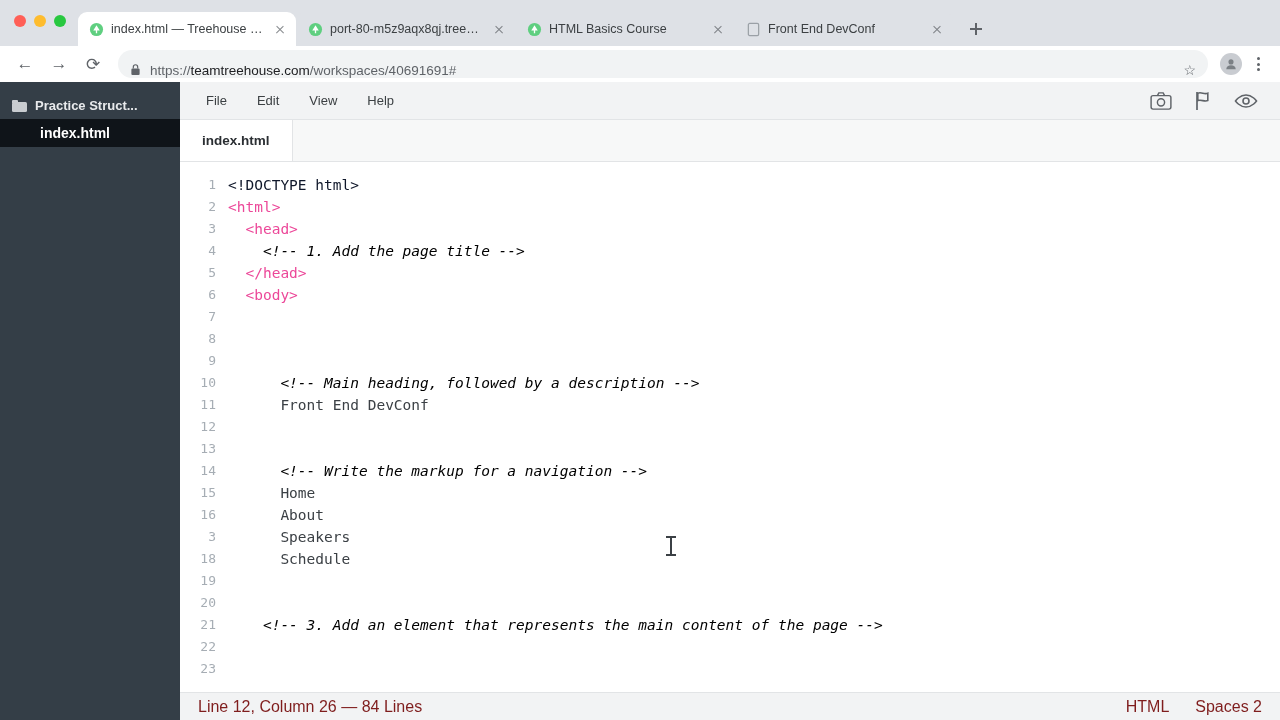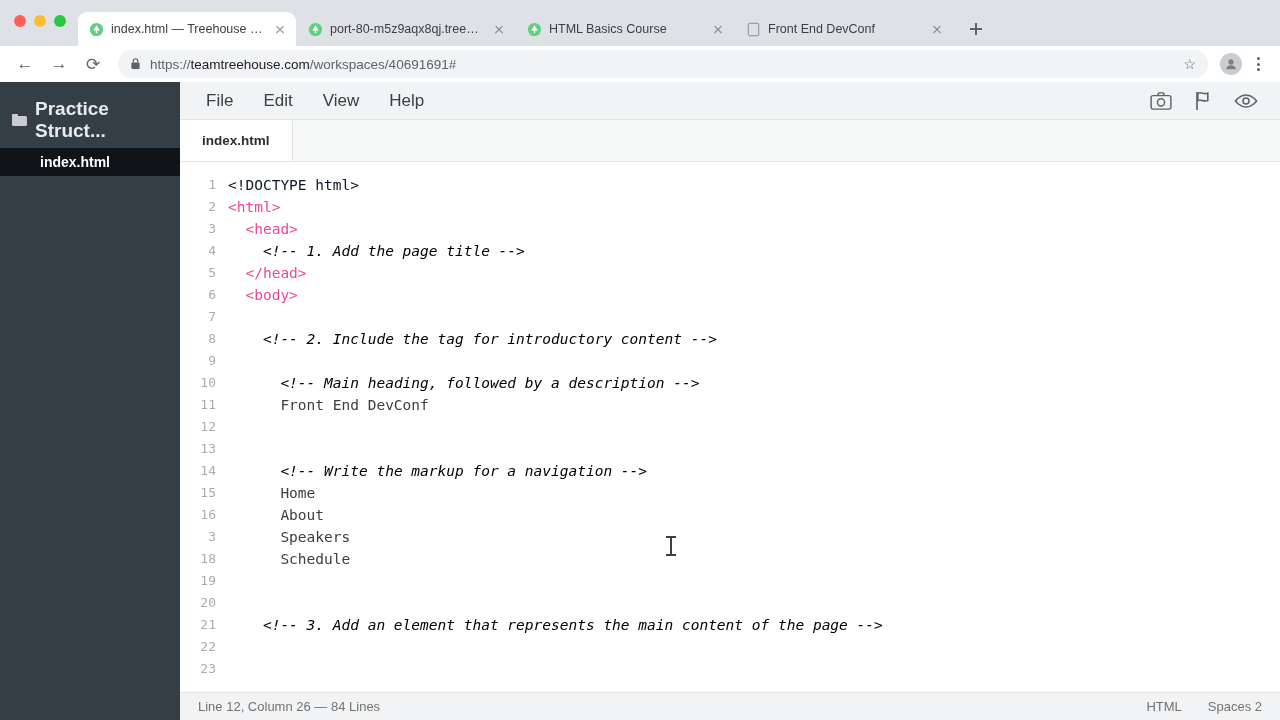--- a/index.html
+++ b/index.html
@@ -66,21 +66,21 @@
     height: 36px; background: #fff; display: flex; align-items: center;
     padding: 0 10px; gap: 4px;
   }
   .navbtn {
     width: 30px; height: 30px; display: flex; align-items: center;
     justify-content: center; border-radius: 50%; color: #5f6368;
     font-size: 17px; flex: 0 0 30px;
   }
   .omnibox {
     flex: 1 1 auto; height: 28px; background: #f1f3f4; border-radius: 14px;
-    display: flex; align-items: center; padding: 0 12px; gap: 9px;
+    display: flex; align-items: flex-end; padding: 0 12px; gap: 9px;
     margin: 0 6px; font-size: 13.5px; color: #202124;
   }
   .omnibox .lock { font-size: 11px; color: #5f6368; }
   .url-dim { color: #5f6368; }
   .star { margin-left: auto; color: #5f6368; font-size: 14px; }
   .profile {
     width: 22px; height: 22px; border-radius: 50%;
     background: #c9ccd1; flex: 0 0 22px; margin-left: 2px;
     display: flex; align-items: center; justify-content: center;
   }
@@ -93,21 +93,21 @@
 
   
   .workspace { position: absolute; top: 82px; left: 0; right: 0; bottom: 0; display: flex; }
 
   .sidebar {
     width: 180px; background: #343e47; color: #c8ccd0; flex: 0 0 180px;
     padding-top: 10px;
   }
   .folder-row {
     display: flex; align-items: center; gap: 8px;
-    padding: 6px 12px; font-size: 19px; font-weight: bold; color: #e8eaec;
+    padding: 6px 12px; font-size: 13px; font-weight: bold; color: #e8eaec;
   }
   .folder-icon { width: 15px; height: 12px; position: relative; flex:0 0 15px;}
   .folder-icon::before {
     content: ""; position: absolute; inset: 2px 0 0 0; background: #c8ccd0;
     border-radius: 1.5px;
   }
   .folder-icon::after {
     content: ""; position: absolute; left: 0; top: 0; width: 6px; height: 3px;
     background: #c8ccd0; border-radius: 1px 1px 0 0;
   }
@@ -118,21 +118,21 @@
 
   .editor {
     flex: 1 1 auto; background: #fff; display: flex; flex-direction: column;
     min-width: 0;
   }
   .menubar {
     height: 38px; background: #f2f3f4; border-bottom: 1px solid #e2e4e6;
     display: flex; align-items: center; padding: 0 14px; gap: 6px;
   }
   .menu-item {
-    font-size: 17px; color: #3c4043; padding: 5px 12px; border-radius: 3px;
+    font-size: 13px; color: #3c4043; padding: 5px 12px; border-radius: 3px;
   }
   .menu-right { margin-left: auto; display: flex; align-items: center; gap: 22px; padding-right: 8px; }
   .menu-right svg { display: block; }
 
   .tabbar {
     height: 42px; background: #f7f8f8; border-bottom: 1px solid #e2e4e6;
     display: flex; align-items: stretch;
   }
   .file-tab {
     background: #fff; border-right: 1px solid #e2e4e6;
@@ -168,21 +168,21 @@
   .mouse-cursor::after {
     content: ""; position: absolute; left: 0; top: 0; width: 10px; height: 2px; background: #3b4045;
   }
   .mouse-cursor i {
     position: absolute; left: 0; bottom: 0; width: 10px; height: 2px; background: #3b4045;
   }
 
   .statusbar {
     height: 28px; background: #f2f3f4; border-top: 1px solid #e2e4e6;
     display: flex; align-items: center; padding: 0 18px;
-    font-size: 13px; color: #737373;
+    font-size: 16px; color: #7f1d1d;
   }
   .status-right { margin-left: auto; display: flex; gap: 26px; }
 </style>
 </head>
 <body>
 
 <div id="root">
 
   <div class="chrome">
     <div class="tabstrip">
@@ -337,21 +337,20 @@
           <div class="code-row">
             <div class="gutter">6</div>
             <div class="code-text"><span>  </span><span class="tag">&lt;body&gt;</span></div>
           </div>
           <div class="code-row">
             <div class="gutter">7</div>
             <div class="code-text"></div>
           </div>
           <div class="code-row">
             <div class="gutter">8</div>
-            <div class="code-text"><span>    </span><span class="comment">&lt;!-- 2. Include the tag for introductory content --&gt;</span></div>
           </div>
           <div class="code-row">
             <div class="gutter">9</div>
             <div class="code-text"></div>
           </div>
           <div class="code-row">
             <div class="gutter">10</div>
             <div class="code-text"><span>      </span><span class="comment">&lt;!-- Main heading, followed by a description --&gt;</span></div>
           </div>
           <div class="code-row">

